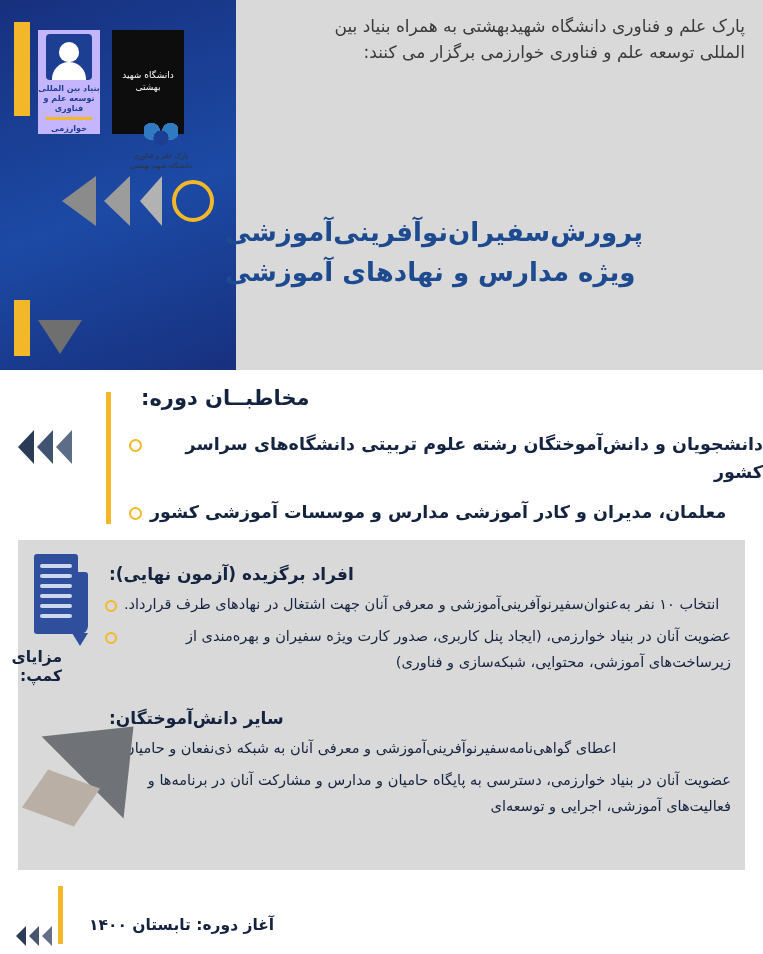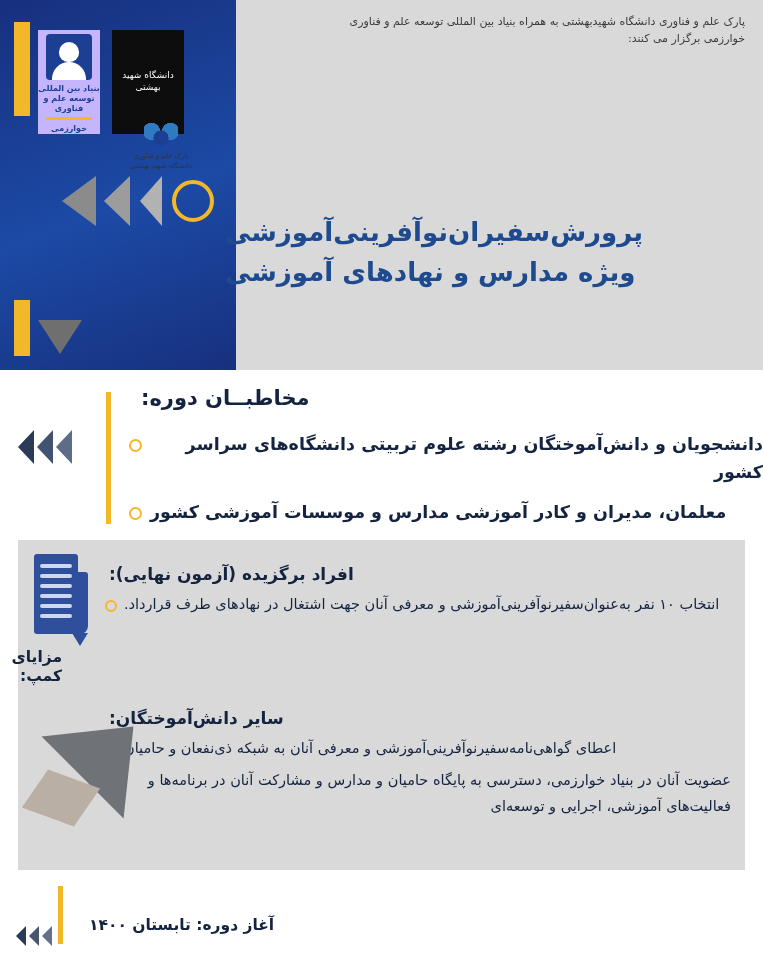--- a/index.html
+++ b/index.html
@@ -183,21 +183,21 @@
     border-right: 22px solid transparent;
     border-top: 34px solid #6f6f6f;
   }
 
   
   .organizer {
     position: absolute;
     top: 14px;
     right: 18px;
     width: 440px;
-    font-size: 11px;
+    font-size: 17px;
     color: #3a3a3a;
     line-height: 1.5;
   }
   .title-main {
     position: absolute;
     top: 56px;
     right: 18px;
     width: 520px;
     text-align: left;
     color: #16181c;
@@ -543,20 +543,24 @@
       <div class="pen"></div>
     </div>
     <div class="benefits-label">مزایای کمپ:</div>
 
     <div class="bsec sec-a">
       <div class="bsec-title">افراد برگزیده (آزمون نهایی):</div>
       <div class="bitem">
         <span class="bullet"></span>
         <span>انتخاب ۱۰ نفر به‌عنوان‌سفیرنوآفرینی‌آموزشی و معرفی آنان جهت اشتغال در نهادهای طرف قرارداد.</span>
       </div>
+      <div class="bitem">
+        <span class="bullet"></span>
+        <span>عضویت آنان در بنیاد خوارزمی، (ایجاد پنل کاربری، صدور کارت ویژه سفیران و بهره‌مندی از زیرساخت‌های آموزشی، محتوایی، شبکه‌سازی و فناوری)</span>
+      </div>
     </div>
 
     <div class="bsec sec-b">
       <div class="bsec-title">سایر دانش‌آموختگان:</div>
       <div class="bitem">
         <span class="bullet"></span>
         <span>اعطای گواهی‌نامه‌سفیرنوآفرینی‌آموزشی و معرفی آنان به شبکه ذی‌نفعان و حامیان</span>
       </div>
       <div class="bitem">
         <span class="bullet"></span>

